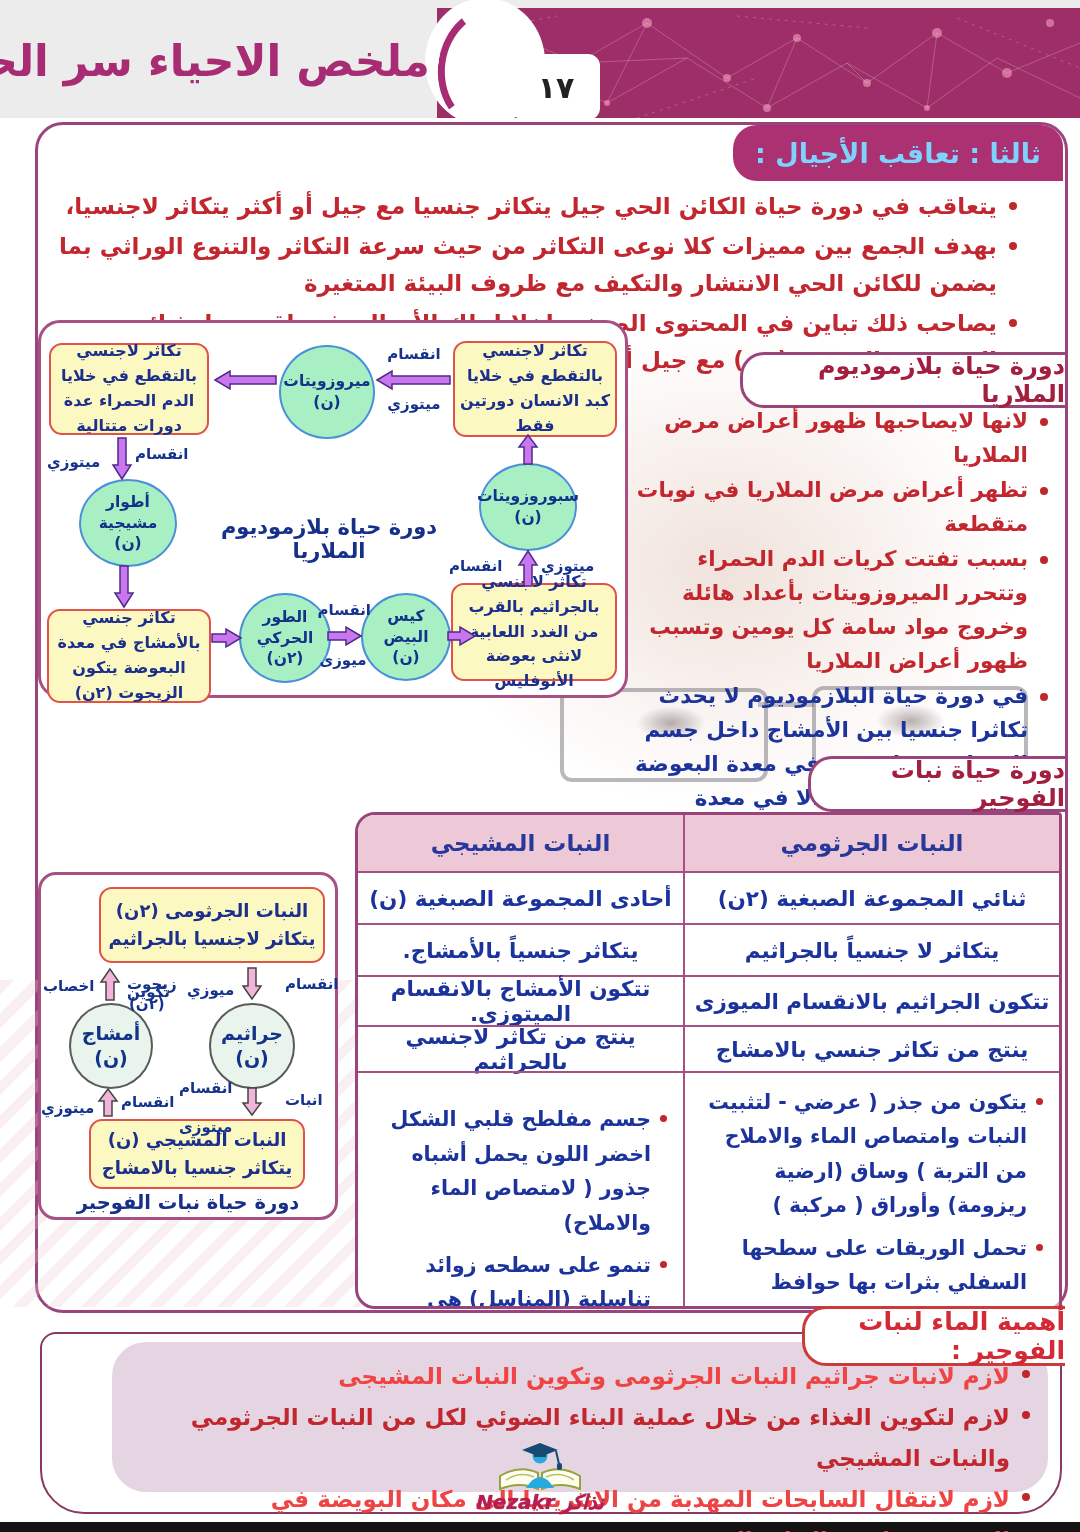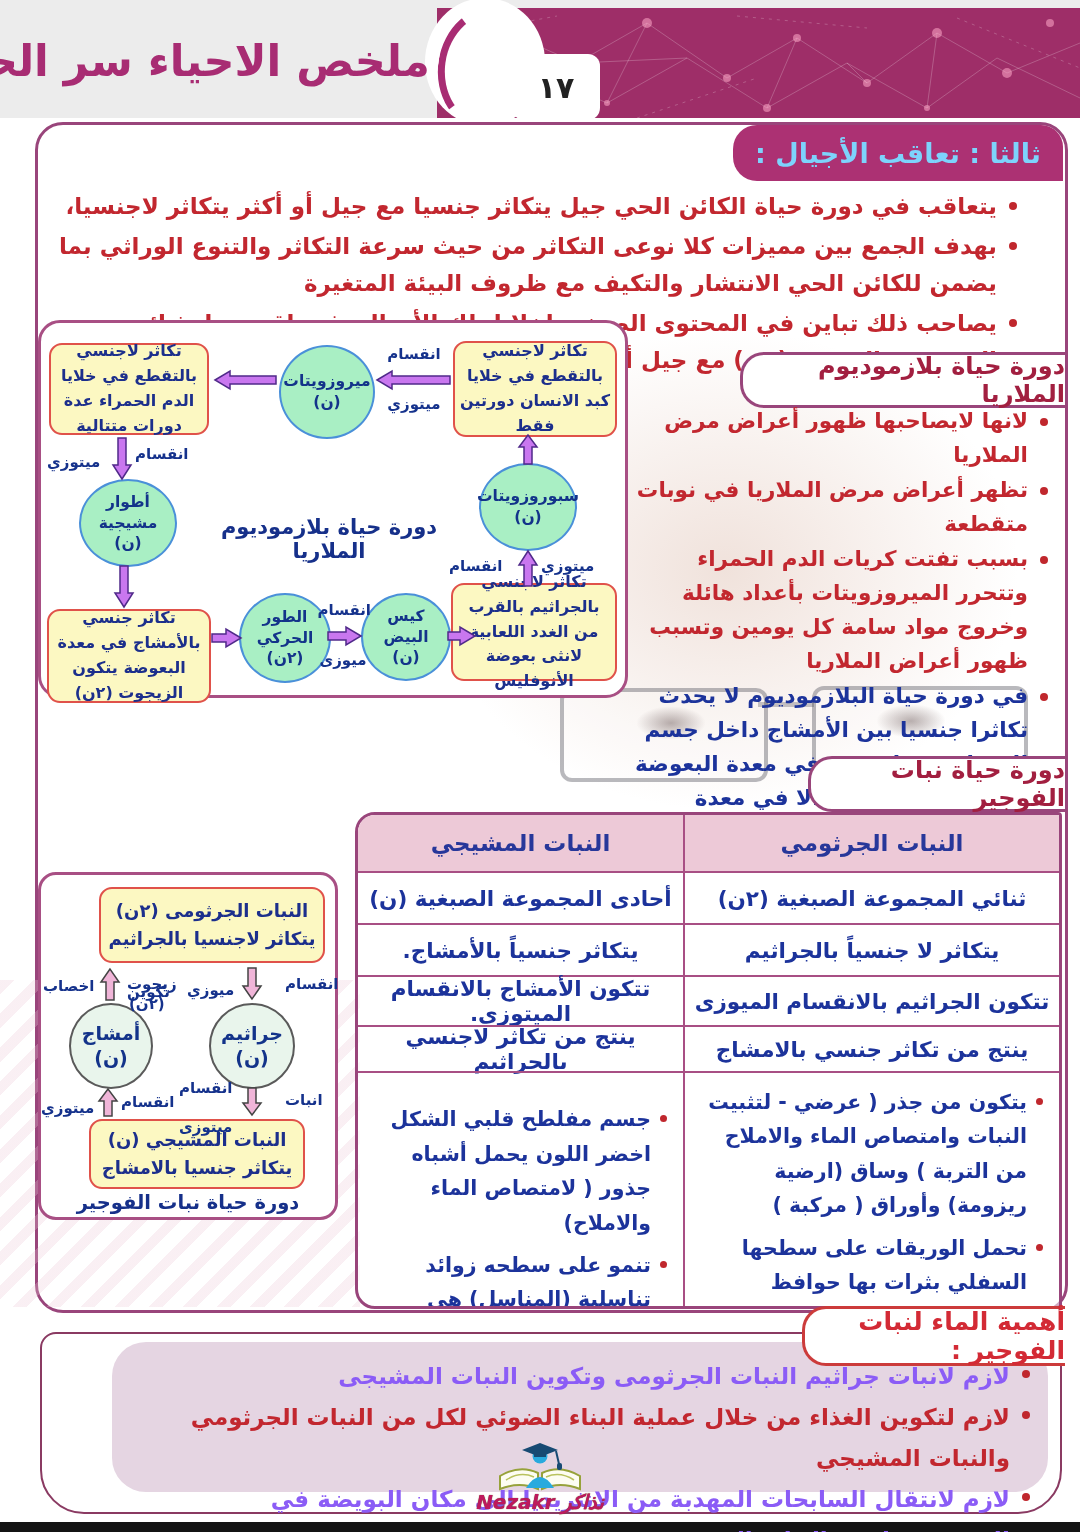--- a/index.html
+++ b/index.html
@@ -60,21 +60,21 @@
   .cmp-table>div.thead{background:#edc9d7;color:#27379a;font-size:23px;}
   .cmp-table>div.feat{align-items:center;justify-content:flex-start;text-align:right;padding:12px 10px 8px 8px;}
   .feat ul.blist{font-size:20.5px;line-height:1.68;}
   .feat ul.blist>li{margin-bottom:8px;padding-right:22px;}
   .feat ul.blist>li::before{top:13px;width:7px;height:7px;}
 
   
   .water-outer{left:40px;top:1332px;width:1022px;height:182px;border:2.5px solid #8a3a62;border-radius:16px 16px 44px 44px;box-sizing:border-box;}
   .water-pink{left:112px;top:1342px;width:936px;height:150px;background:#e5d5e2;border-radius:34px;}
   .bul-water{left:150px;top:1356px;width:886px;font-size:23px;font-weight:bold;line-height:41px;}
-  .bul-water>li[data-color="blue"]{color:#8b5cf6;}
+  .bul-water>li[data-color="blue"]{color:#ef4444;}
   .bul-water>li[data-color="red"]{color:#c2272f;}
 
   
   .logo-wrap{left:455px;top:1442px;width:170px;height:80px;display:flex;flex-direction:column;align-items:center;}
   .brand{font-size:20px;font-weight:bold;font-style:italic;color:#be185d;text-shadow:0 0 1px #5e4f14;white-space:nowrap;margin-top:-4px;}
   .black-bar{left:0;top:1522px;width:1080px;height:10px;background:#141414;}
 </style>
 </head>
 <body>
 

